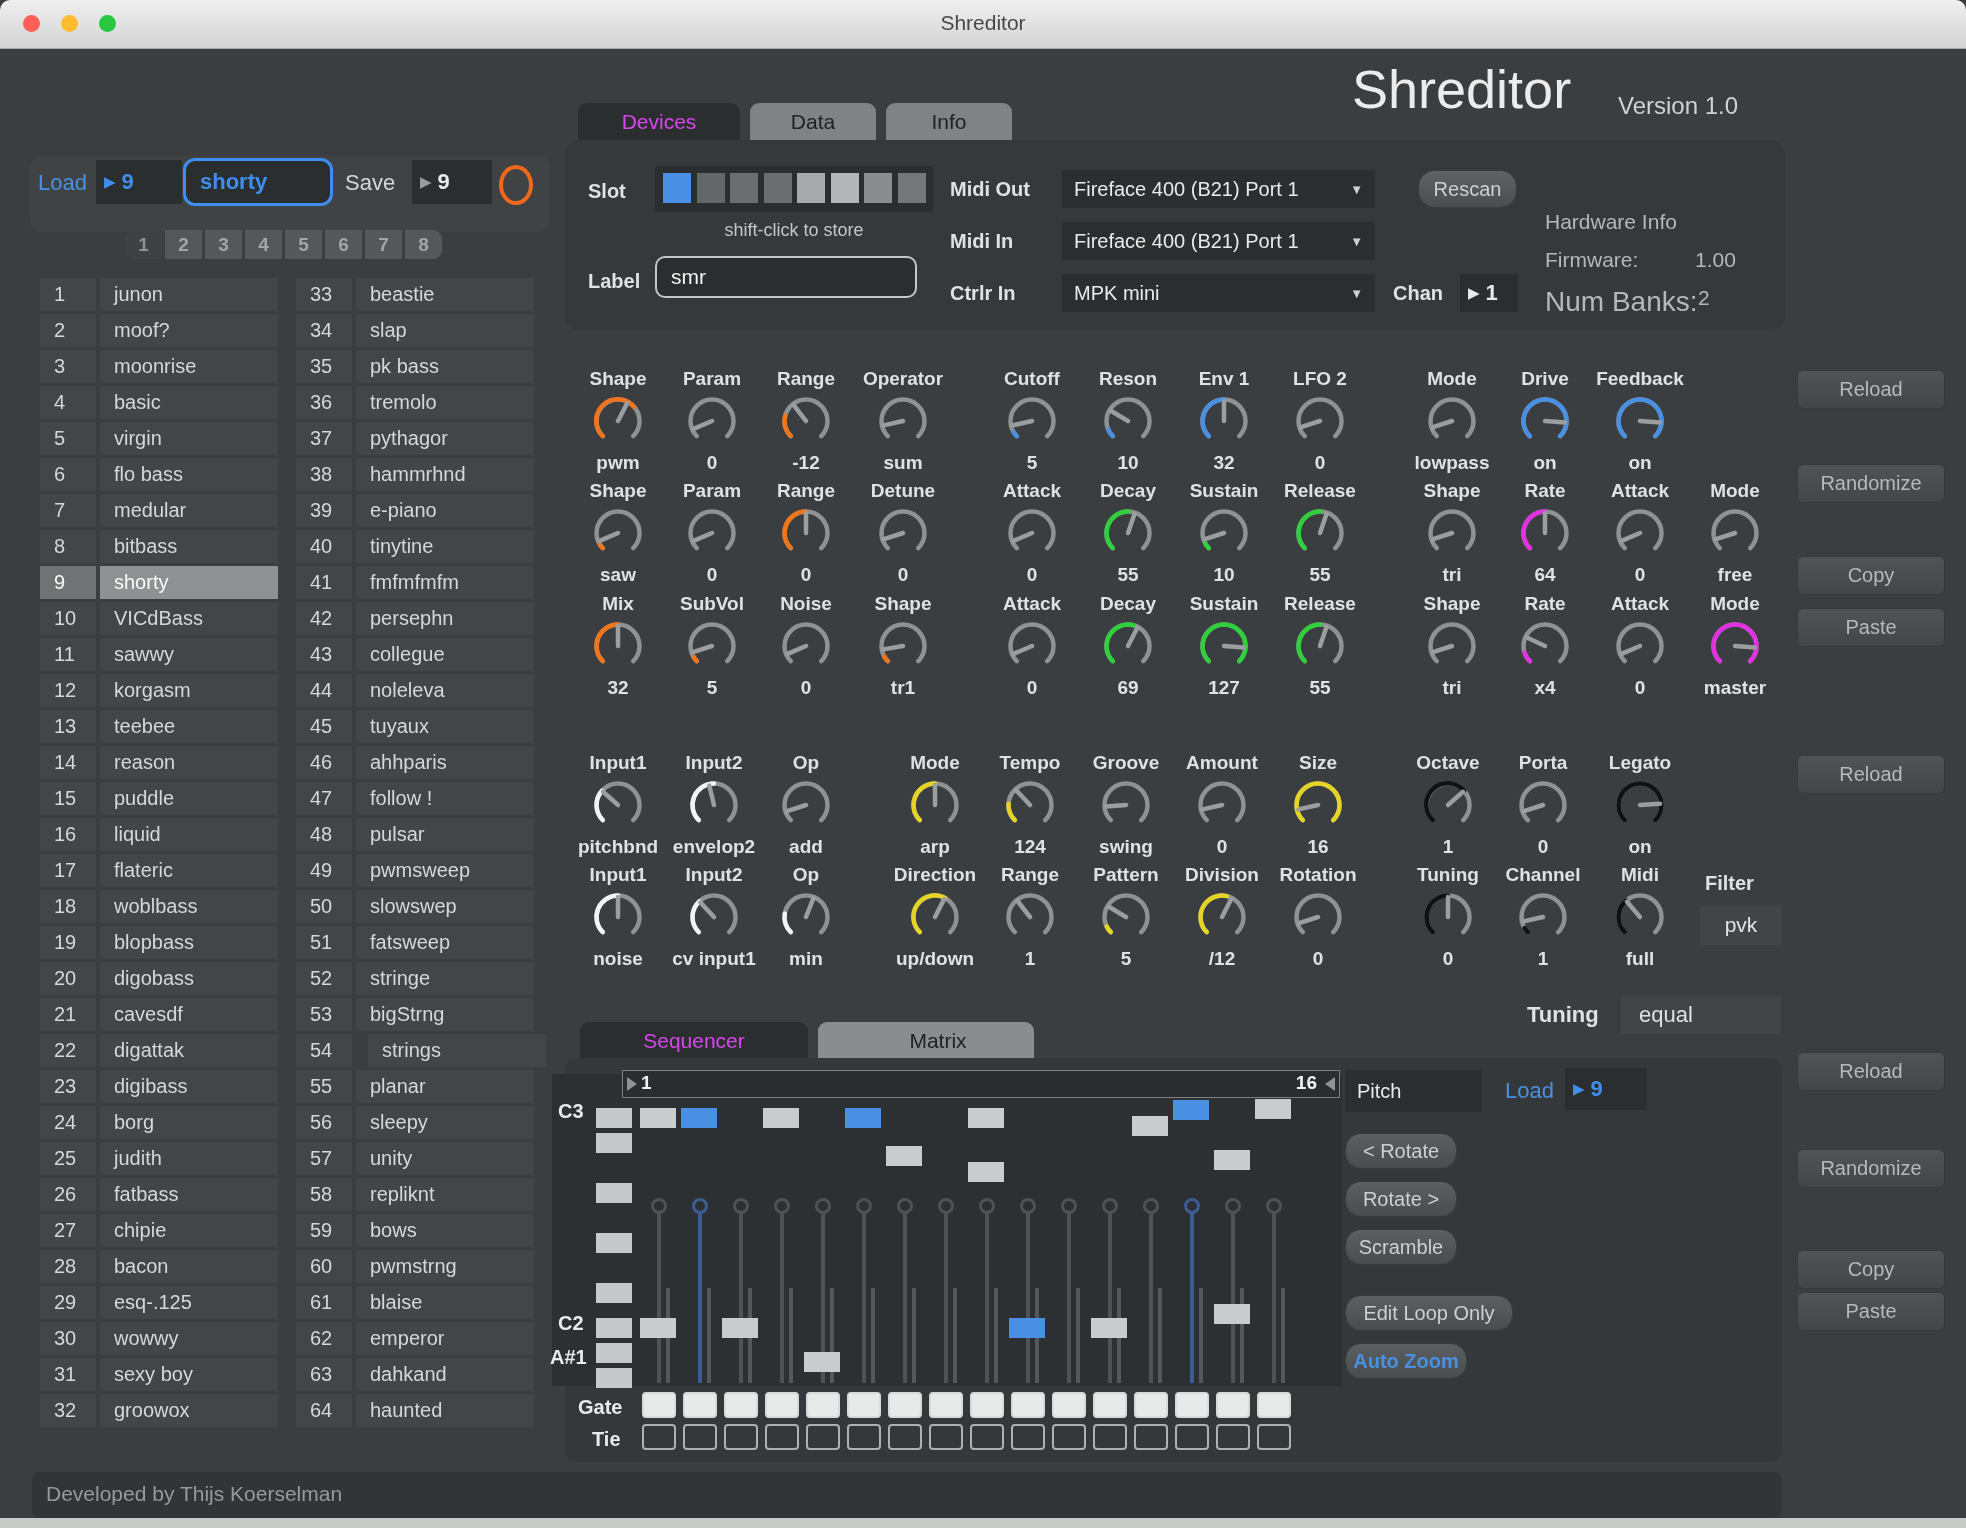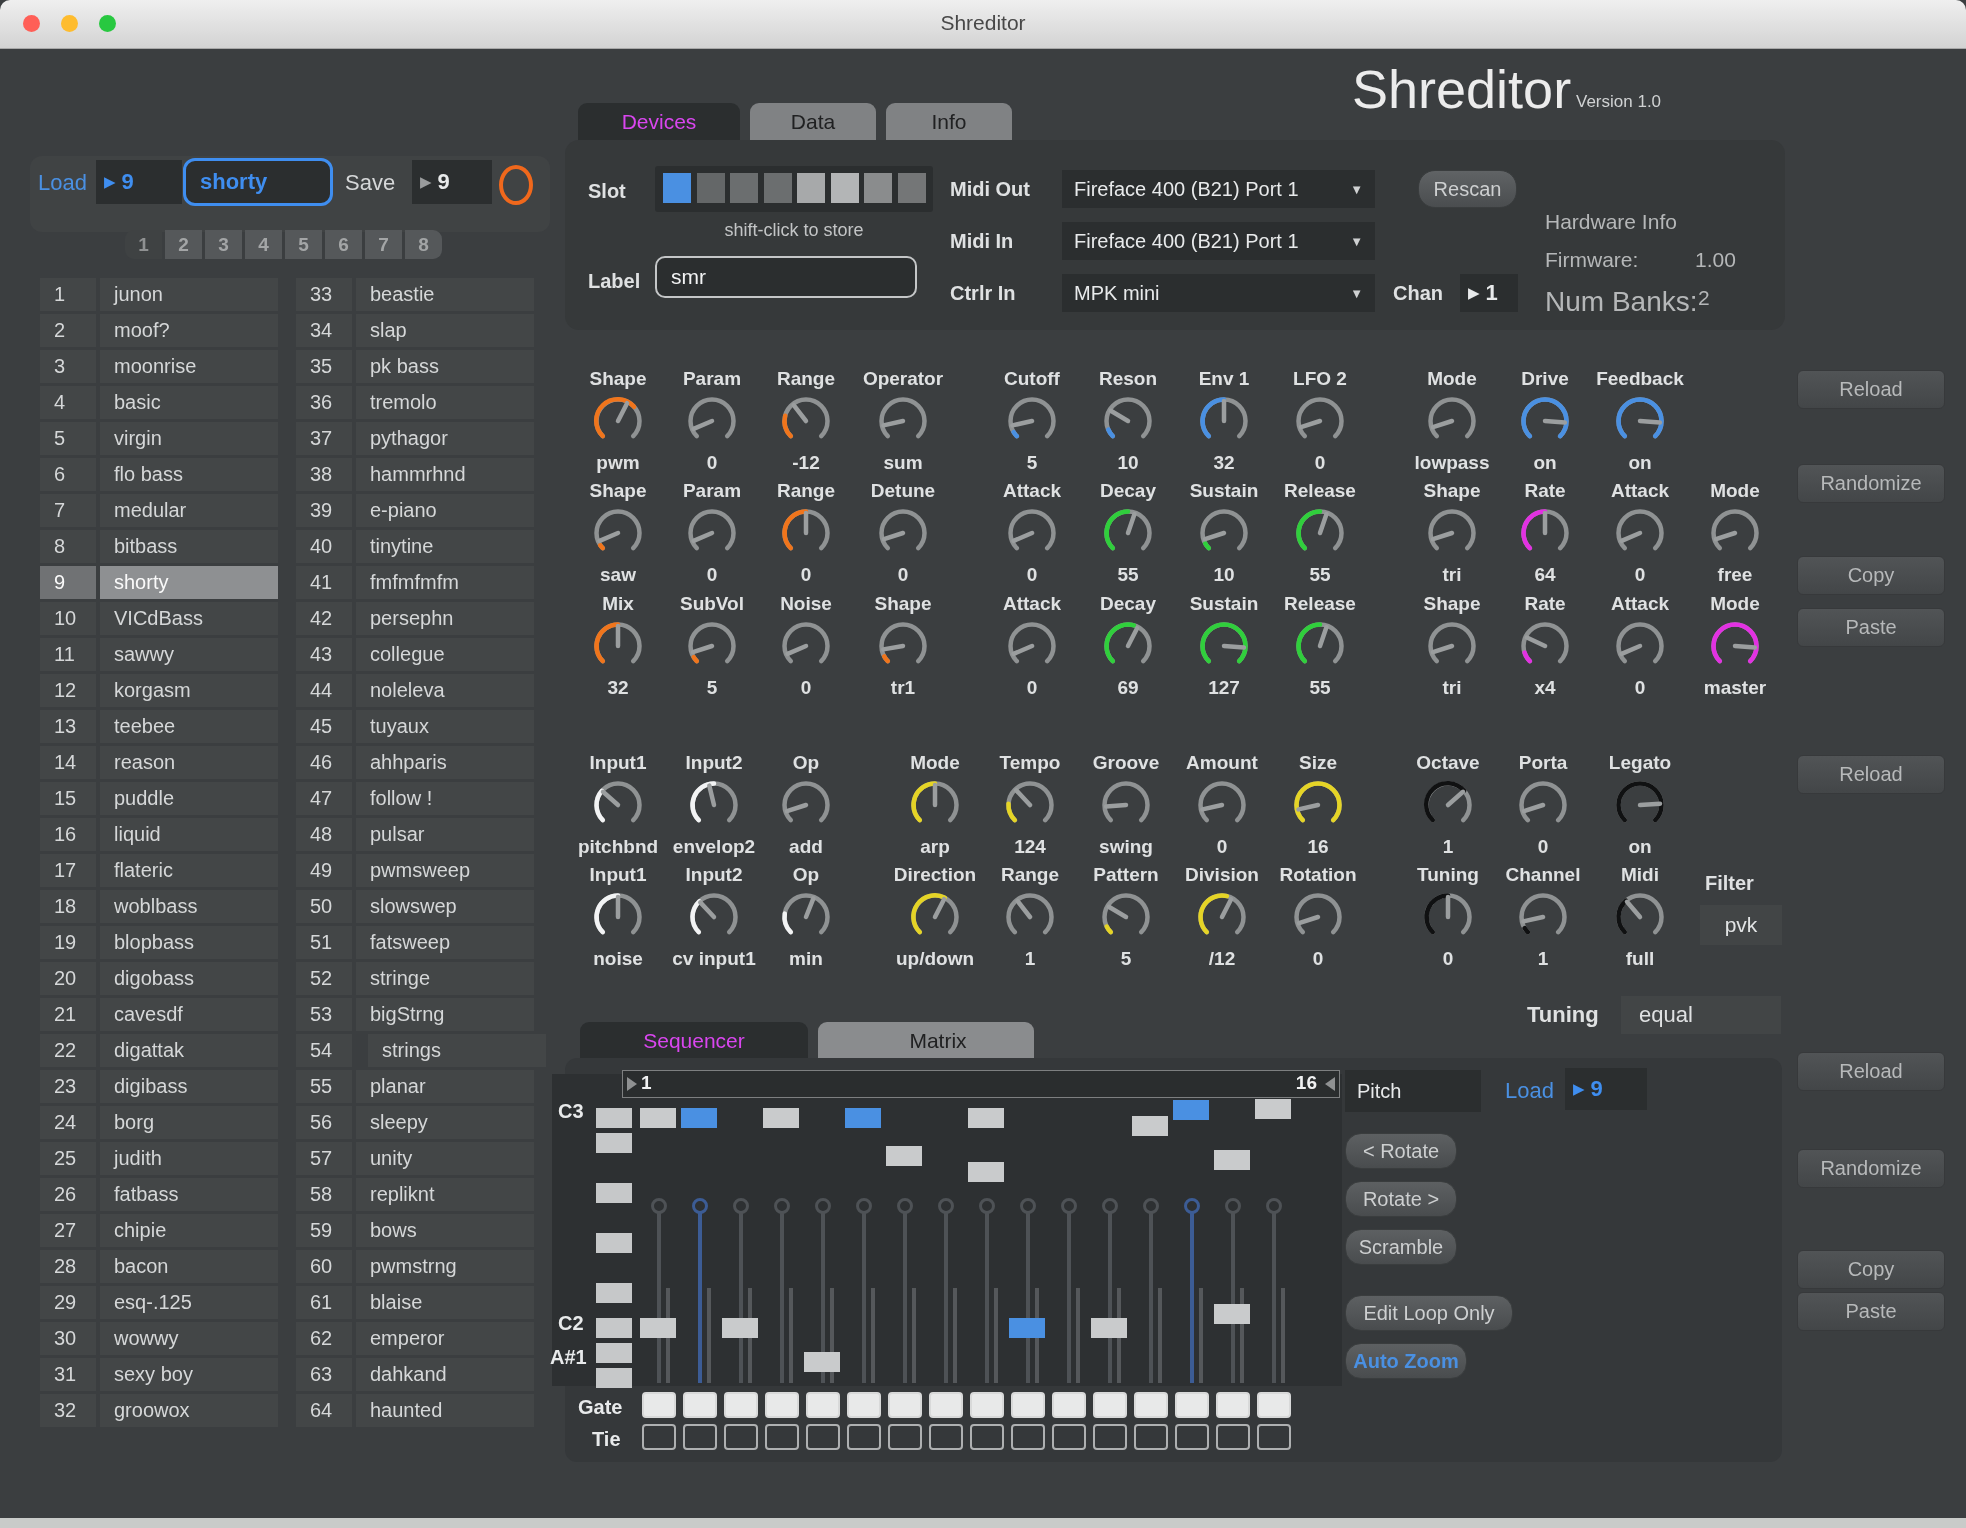--- a/index.html
+++ b/index.html
@@ -68,21 +68,21 @@
 <div id="stage">
 
   <div id="titlebar">
     <div class="tl" style="left:23px;background:#ff5f57;"></div>
     <div class="tl" style="left:61px;background:#febc2e;"></div>
     <div class="tl" style="left:99px;background:#28c840;"></div>
     <div id="win-title">Shreditor</div>
   </div>
 
   <div class="abs" style="left:1352px;top:58px;font-size:54px;color:#ececec;">Shreditor</div>
-  <div class="abs" style="left:1576px;top:92px;font-size:17px;color:#d0d2d3;">Version 1.0</div>
+  <div class="abs" style="left:1618px;top:92px;font-size:24px;color:#d0d2d3;">Version 1.0</div>
 
   <div id="preset-panel"></div>
   <div class="abs lbl" style="left:38px;top:170px;color:#4a90e2;font-weight:normal;font-size:22px;">Load</div>
   <div class="stepper" style="left:96px;top:160px;width:70px;">
     <span class="tri" style="color:#3f8ef0;">▶</span>
     <span class="num" style="color:#3f8ef0;">9</span>
   </div>
   <div id="name-field">shorty</div>
   <div class="abs plain" style="left:345px;top:170px;font-size:22px;">Save</div>
   <div class="stepper" style="left:412px;top:160px;width:64px;">
@@ -704,14 +704,17 @@
       <div class="sidebtn" style="top:464px;">Randomize</div>
       <div class="sidebtn" style="top:556px;">Copy</div>
       <div class="sidebtn" style="top:608px;">Paste</div>
       <div class="sidebtn" style="top:755px;">Reload</div>
       <div class="sidebtn" style="top:1052px;">Reload</div>
       <div class="sidebtn" style="top:1149px;">Randomize</div>
       <div class="sidebtn" style="top:1250px;">Copy</div>
       <div class="sidebtn" style="top:1292px;">Paste</div>
     </div>
 
+  <div id="footer-bar">
+    <div style="padding:10px 0 0 14px;color:#97999a;font-size:21px;">Developed by Thijs Koerselman</div>
+  </div>
   <div id="bottom-strip"></div>
 </div>
 
 </body></html>

